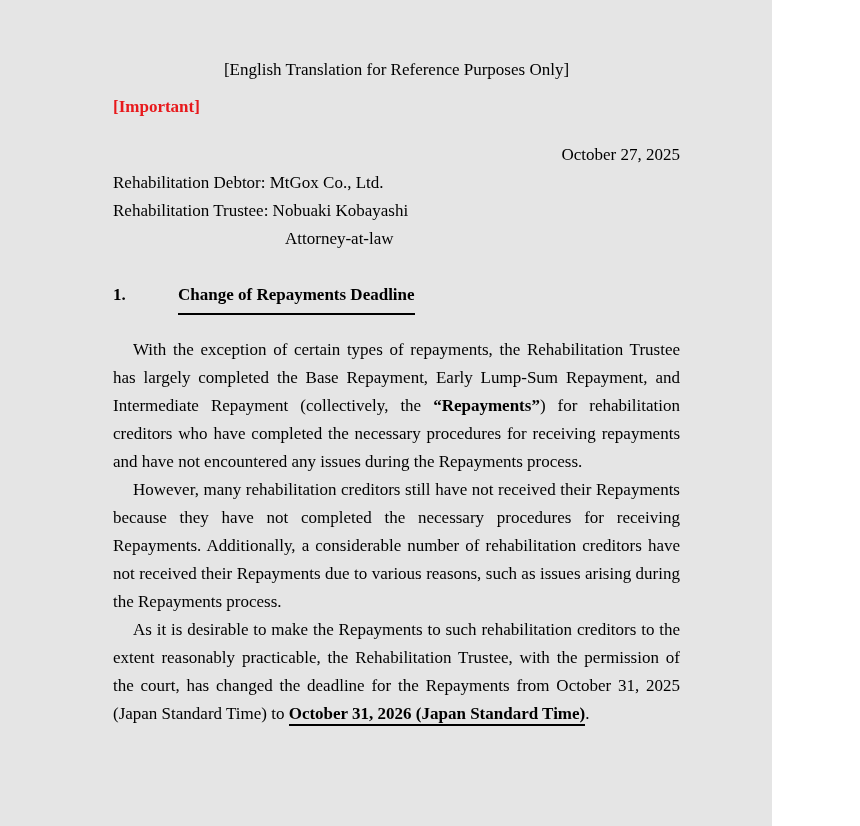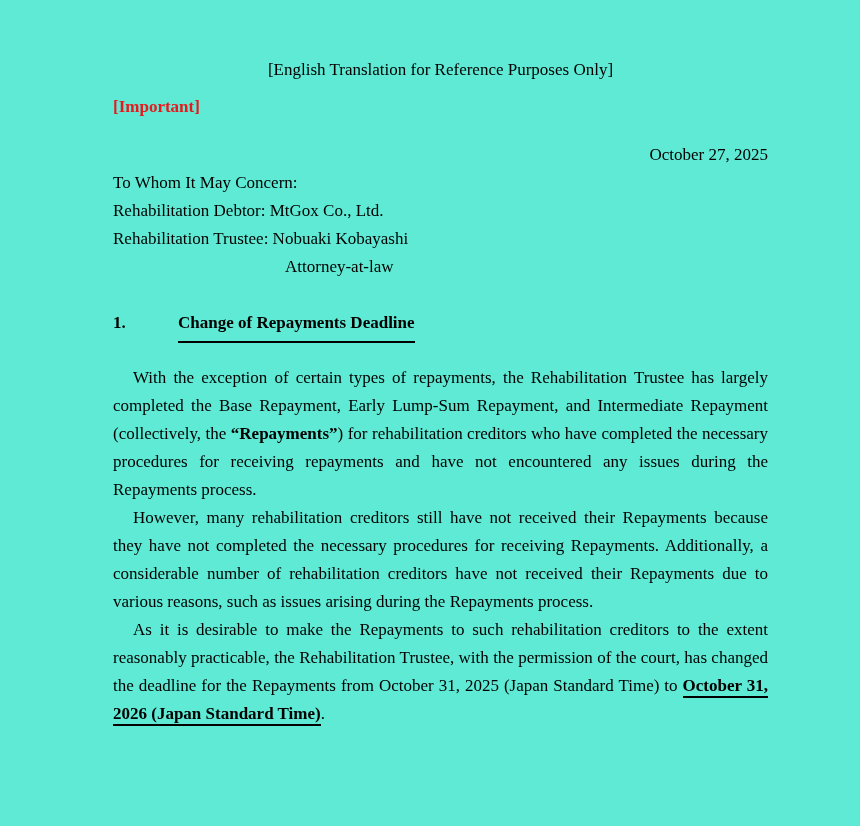--- a/index.html
+++ b/index.html
@@ -1,20 +1,20 @@
 <!DOCTYPE html>
 <html><head>
 <meta charset="utf-8">
 <style>
   html, body { margin: 0; padding: 0; background: #ffffff; }
   .page {
     position: relative;
-    width: 860px;
+    width: 772px;
     height: 826px;
-    background: #5eead4;
+    background: #e5e5e5;
     overflow: hidden;
     box-sizing: border-box;
     font-family: "Liberation Serif", "DejaVu Serif", serif;
     font-size: 17px;
     line-height: 28px;
     color: #000000;
   }
   .doc {
     box-sizing: border-box;
     padding: 56px 92px 0 113px;
@@ -56,21 +56,20 @@
 
 <div class="page">
   <div class="doc">
 
     <div class="translation-note">[English Translation for Reference Purposes Only]</div>
 
     <div class="important-label">[Important]</div>
 
     <div class="date-line">October 27, 2025</div>
 
-    <div class="salutation">To Whom It May Concern:</div>
 
     <div class="sig-block">
       <div class="sig-line">Rehabilitation Debtor: MtGox Co., Ltd.</div>
       <div class="sig-line">Rehabilitation Trustee: Nobuaki Kobayashi</div>
       <div class="sig-line attorney-line">Attorney-at-law</div>
     </div>
 
 
     <div class="section-heading">
       <span class="sec-num">1.</span><span class="sec-title">Change of Repayments Deadline</span>

